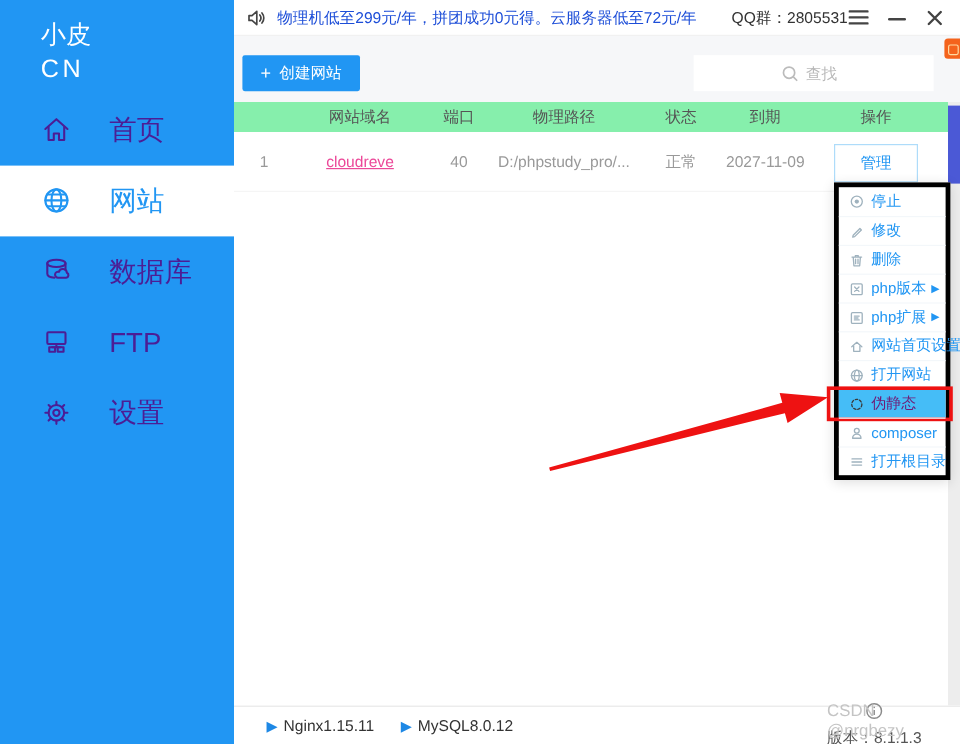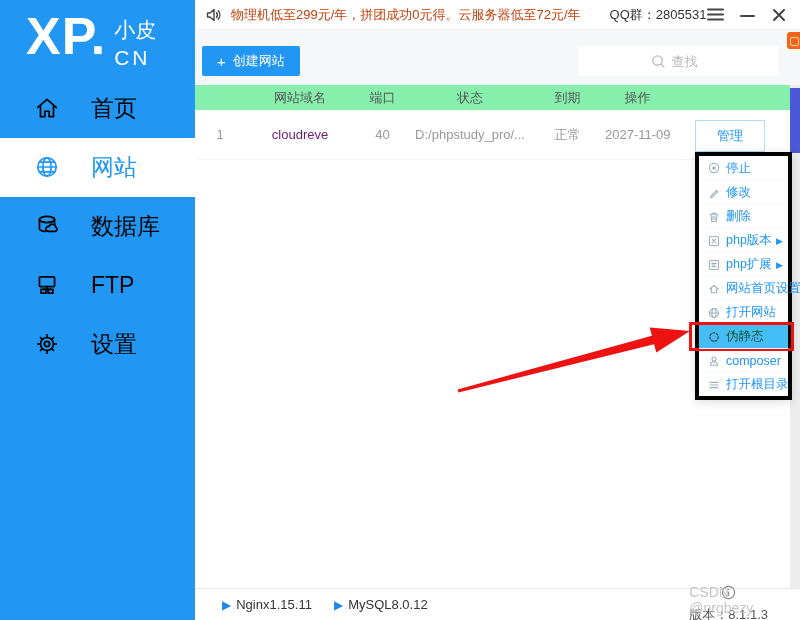--- a/index.html
+++ b/index.html
@@ -6,30 +6,30 @@
   body { font-family:"Liberation Sans","DejaVu Sans",sans-serif; background:#ddd; }
   .page { position:relative; width:800px; height:620px; background:#fff; overflow:hidden; }
 
   
   .sidebar { position:absolute; left:0; top:0; width:195px; height:620px; background:#2196f3; z-index:3; }
   .logo { display:flex; align-items:flex-start; padding:8px 0 0 26px; color:#fff; }
   .logo-main { font-size:52px; font-weight:bold; line-height:1.1; letter-spacing:1px; }
   .logo-col { display:flex; flex-direction:column; margin:8px 0 0 8px; font-size:21px; line-height:1.35; }
   .logo-cn { letter-spacing:3px; }
   .nav { margin-top:6px; }
-  .nav-item { display:flex; align-items:center; height:59px; padding-left:33px; color:#000000; font-size:23px; cursor:pointer; }
+  .nav-item { display:flex; align-items:center; height:59px; padding-left:33px; color:#4c1d95; font-size:23px; cursor:pointer; }
   .nav-item .nv-ic { width:28px; height:28px; margin-right:30px; display:flex; align-items:center; justify-content:center; }
   .nav-item svg { stroke:currentColor; fill:none; stroke-width:1.6; stroke-linecap:round; stroke-linejoin:round; }
   .nav-item.active { background:#fff; color:#2196f3; }
 
   
   .titlebar { position:absolute; left:195px; top:0; width:605px; height:30px; background:#fff;
               border-bottom:1px solid #f1f1f1; display:flex; align-items:center; z-index:2; }
   .speaker { width:18px; height:18px; margin:0 8px 0 10px; }
-  .announce { font-size:13px; color:#c2410c; white-space:nowrap; }
+  .announce { font-size:13px; color:#1d4ed8; white-space:nowrap; }
   .qq { font-size:13px; color:#333; margin-left:29px; white-space:nowrap; }
   .win-controls { margin-left:auto; display:flex; align-items:center; gap:14px; padding-right:14px; }
   .wc { width:18px; height:18px; display:flex; align-items:center; justify-content:center; cursor:pointer; color:#444; }
   .wc svg { stroke:#444; stroke-width:2; stroke-linecap:round; }
 
   
   .toolbar { position:absolute; left:195px; top:30px; width:605px; height:55px; background:#f6f7f9; z-index:1; }
   .create-btn { position:absolute; left:7px; top:16px; height:30px; padding:0 15px; background:#2196f3; color:#fff;
                 font-size:13px; border:none; border-radius:2px; display:flex; align-items:center; gap:7px; cursor:pointer; }
   .plus { font-size:15px; line-height:1; }
@@ -39,38 +39,38 @@
   .search-box input { border:none; outline:none; width:34px; font-size:13px; color:#666; background:transparent; }
   .search-box input::placeholder { color:#b8b8b8; }
 
   
   .content { position:absolute; left:195px; top:85px; width:595px; height:503px; background:#fff; }
   .thead, .trow { display:grid; grid-template-columns:50px 110px 55px 120px 75px 65px 120px; align-items:center; }
   .thead { height:25px; background:#86efac; font-size:13px; color:#555; }
   .thead div { text-align:center; }
   .trow { height:50px; font-size:13px; color:#999; border-bottom:1px solid #f5f5f5; }
   .trow div { text-align:center; overflow:hidden; white-space:nowrap; }
-  .cell-domain { color:#701a75; }
+  .cell-domain { color:#ec4899;text-decoration:underline; }
   .manage-btn { position:absolute; left:500px; top:35px; width:70px; height:32px; background:#fff;
                 border:1px solid #aedcfa; color:#2196f3; font-size:13px; cursor:pointer; }
 
   
   .vscroll { position:absolute; left:790px; top:85px; width:10px; height:503px; background:#ededed; z-index:2; }
   .vthumb { position:absolute; left:0; top:3px; width:10px; height:65px; background:#4b59d6; cursor:pointer; }
 
   
   .dropdown { position:absolute; left:695px; top:152px; width:97px; background:#fff; z-index:6;
               border:4px solid #000000; box-shadow:0 2px 10px rgba(0,0,0,.14); }
   .mi { position:relative; display:flex; align-items:center; height:24px; padding-left:8px; gap:6px;
         font-size:12.5px; color:#2196f3; cursor:pointer; white-space:nowrap; }
   .mi + .mi { border-top:1px solid #f3f7fa; }
   .mi-ic { width:13px; height:13px; flex:0 0 13px; display:flex; align-items:center; justify-content:center; }
   .mi-ic svg { stroke:#9fb2be; fill:none; stroke-width:1.1; stroke-linecap:round; stroke-linejoin:round; }
   .mi-arrow { position:absolute; right:5px; font-size:9px; color:#2196f3; }
-  .mi.hl { background:#45bdf7; color:#14532d; }
+  .mi.hl { background:#45bdf7; color:#701a75; }
   .mi.hl .mi-ic svg { stroke:#3a3a3a; }
   .redbox { position:absolute; left:-10px; right:-6px; top:-3px; bottom:-3px;
             border:3px solid #ee1212; pointer-events:none; }
 
   
   .arrow-overlay { position:absolute; left:0; top:0; width:800px; height:620px; z-index:7; pointer-events:none; }
 
   
   .promo { position:absolute; right:0; top:32px; width:13px; height:17px; background:#f4631c; border-radius:3px 0 0 3px;
            z-index:4; cursor:pointer; }
@@ -87,21 +87,20 @@
   .ver-wrap svg { stroke:#8a8a8a; fill:none; stroke-width:1.3; }
   .watermark { position:absolute; right:26px; top:-1px; color:#c4c4c4; font-size:14px; pointer-events:none; }
 </style>
 </head>
 <body>
 
 <div class="page">
 
   <aside class="sidebar">
     <div class="logo">
-      <span class="logo-main">XP.</span>
       <span class="logo-col">
         <span>小皮</span>
         <span class="logo-cn">CN</span>
       </span>
     </div>
     <nav class="nav">
       <div class="nav-item">
         <span class="nv-ic">
           <svg width="26" height="26" viewBox="0 0 24 24">
               <path d="M3.5 11.5 L12 4 L20.5 11.5"></path>
@@ -196,20 +195,21 @@
         </svg>
       <input type="text" placeholder="查找" style="">
     </div>
   </div>
 
   <div class="content">
     <div class="thead">
       <div></div>
       <div>网站域名</div>
       <div>端口</div>
+      <div>物理路径</div>
       <div>状态</div>
       <div>到期</div>
       <div>操作</div>
     </div>
     <div class="trow">
       <div>1</div>
       <div class="cell-domain">cloudreve</div>
       <div>40</div>
       <div>D:/phpstudy_pro/...</div>
       <div>正常</div>

